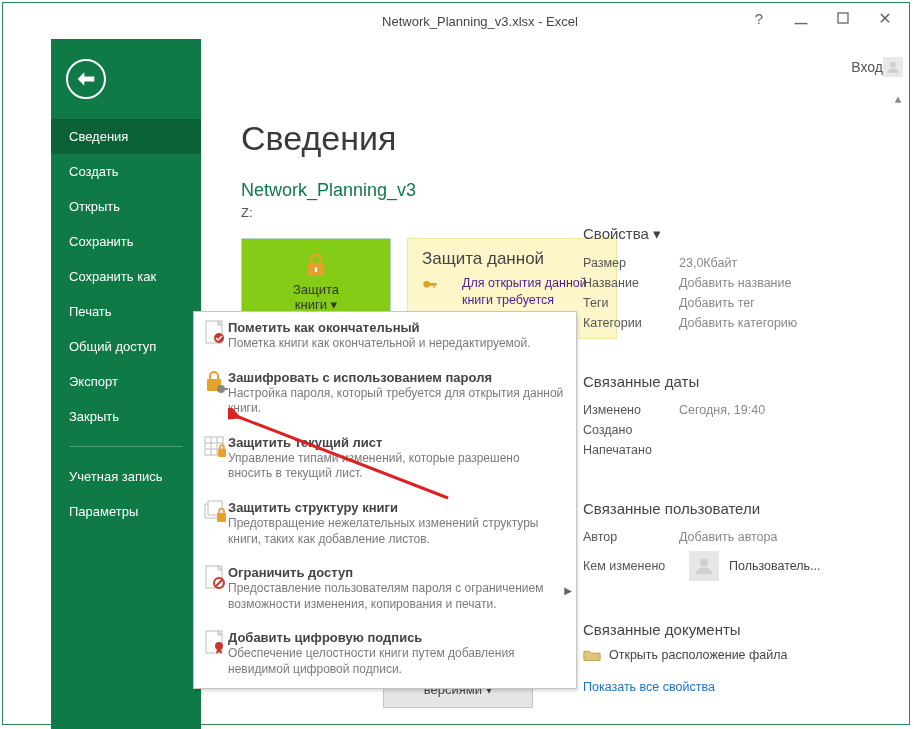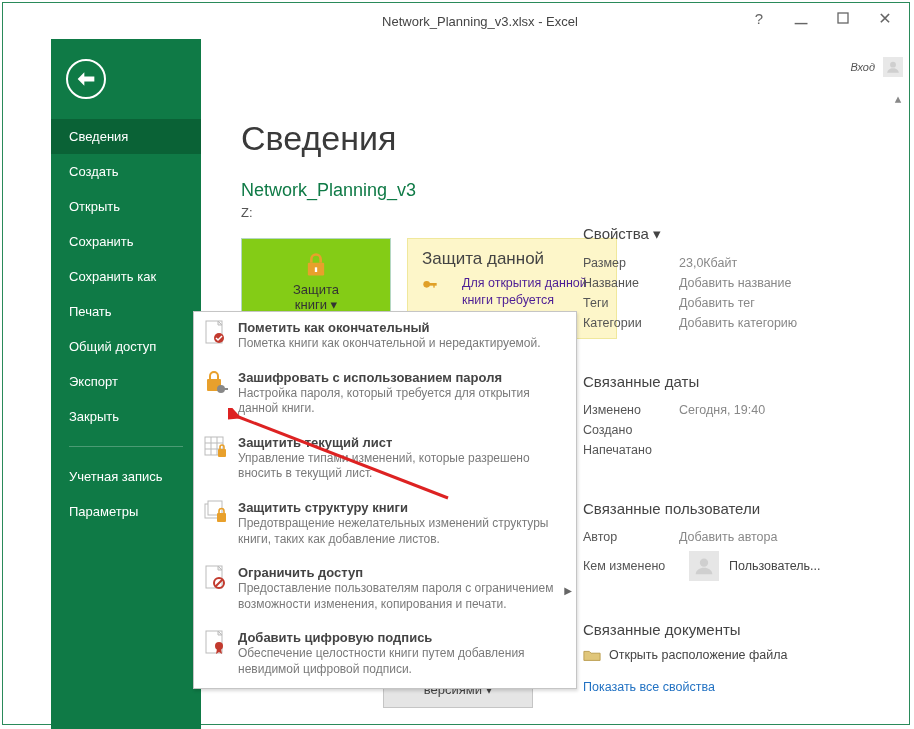--- a/index.html
+++ b/index.html
@@ -4,21 +4,21 @@
 <style>
   * { box-sizing: border-box; margin: 0; padding: 0; }
   body { font-family: "Segoe UI", Tahoma, sans-serif; font-size: 13px; color: #444; background: #fff; width: 914px; height: 729px; overflow: hidden; position: relative; }
   .outer { width: 908px; height: 723px; border: 1px solid #2a8a5a; position: relative; margin: 2px; background: #fff; padding-left: 48px; }
 
   
   .titlebar { height: 36px; display: flex; align-items: center; justify-content: center; position: relative; background: #fff; }
   .title-text { font-size: 13px; color: #444; }
   .title-ctrls { position: absolute; right: 0; top: 4px; display: flex; align-items: center; gap: 14px; padding-right: 10px; }
   .title-ctrls .ctrl { width: 28px; height: 22px; display: flex; align-items: center; justify-content: center; color: #666; font-size: 15px; cursor: pointer; }
-  .login-row { position: absolute; right: 6px; top: 54px; display: flex; align-items: center; gap: 8px; font-size: 11px; color: #555; font-style: italic; }
+  .login-row { position: absolute; right: 6px; top: 54px; display: flex; align-items: center; gap: 0; font-size: 14px; color: #555; }
   .avatar-ph { width: 20px; height: 20px; background: #e8e8e8; display: flex; align-items: center; justify-content: center; color: #bbb; }
 
   
   .shell { display: flex; height: calc(100% - 0px); }
   .sidebar { width: 150px; background: #0f7a46; color: #fff; display: flex; flex-direction: column; padding-top: 20px; }
   .back-circle { width: 40px; height: 40px; border: 2px solid #fff; border-radius: 50%; margin-left: 15px; margin-bottom: 20px; display: flex; align-items: center; justify-content: center; cursor: pointer; }
   .back-arrow-svg { fill: #fff; }
 
   .side-item { padding: 10px 18px; font-size: 13px; color: #fff; cursor: pointer; }
   .side-item.active { background: #0a6236; }
@@ -35,21 +35,21 @@
   .protect-btn .lock-icon { font-size: 26px; color: #e8a02c; margin-bottom: 4px; }
   .protect-btn .label { text-align: center; line-height: 1.15; }
 
   .yellow-panel { background: #fdf6c9; border: 1px solid #f0e89c; padding: 10px 14px 12px 14px; width: 210px; }
   .yellow-title { font-size: 17px; color: #444; margin-bottom: 6px; }
   .yellow-body { display: flex; gap: 24px; font-size: 12.5px; color: #4c1d95; line-height: 1.35; }
   .yellow-body .ic { color: #e0a028; font-size: 14px; }
 
   
   .dropdown { position: absolute; left: 190px; top: 308px; width: 384px; background: #fff; border: 1px solid #c5c5c5; box-shadow: 1px 2px 3px rgba(0,0,0,.15); z-index: 5; }
-  .dd-item { display: flex; gap: 10px; padding: 8px 10px 10px 10px; border-bottom: 0; cursor: pointer; position: relative; }
+  .dd-item { display: flex; padding: 8px 10px 10px 10px; border-bottom: 0; cursor: pointer; position: relative; }
   .dd-icon { width: 24px; height: 26px; flex-shrink: 0; display: flex; align-items: flex-start; justify-content: center; }
   .dd-text { flex: 1; }
   .dd-title { font-size: 13px; font-weight: 600; color: #444; }
   .dd-desc { font-size: 12px; color: #7a7a7a; line-height: 1.3; margin-top: 1px; }
   .dd-arrow { position: absolute; right: 4px; top: 50%; transform: translateY(-50%); color: #666; font-size: 10px; }
   .dd-bottom-cap { border: 1px solid #c5c5c5; border-top: none; width: 150px; padding: 6px 0 10px 0; text-align: center; color: #444; font-size: 13px; margin-left: 190px; margin-top: -1px; background: #e5e5e5; }
 
   
   .props { position: absolute; left: 580px; top: 222px; width: 290px; }
   .props h3 { font-size: 15px; color: #444; font-weight: 400; margin-bottom: 10px; display: flex; align-items: center; gap: 4px; }

